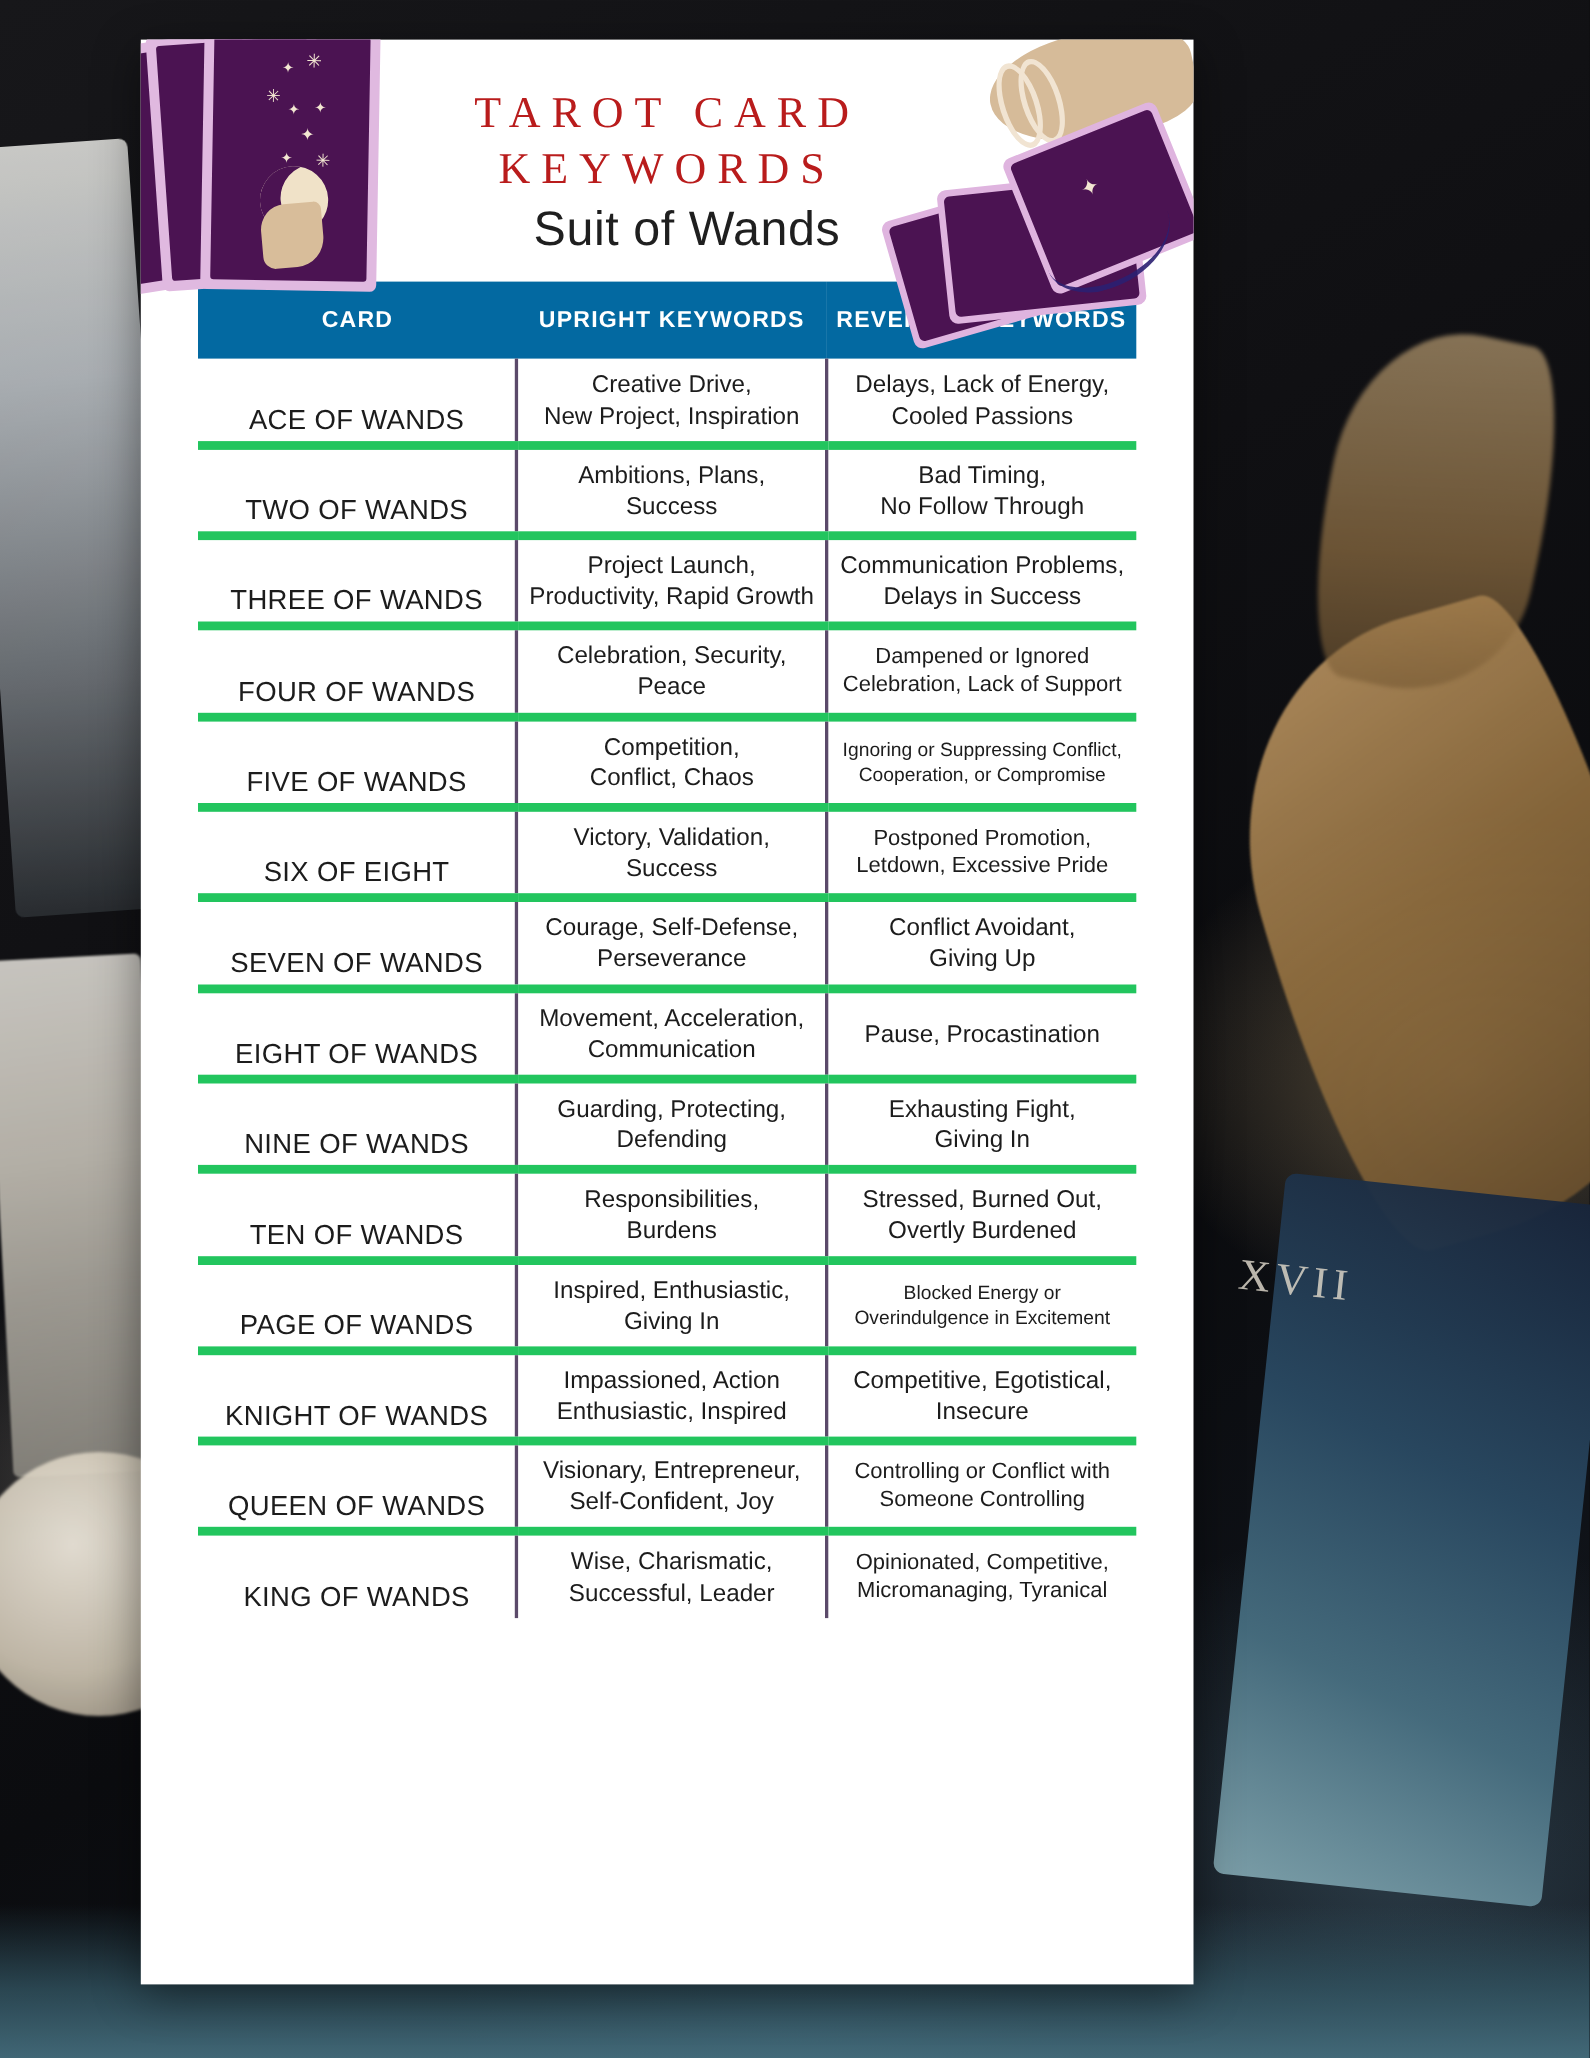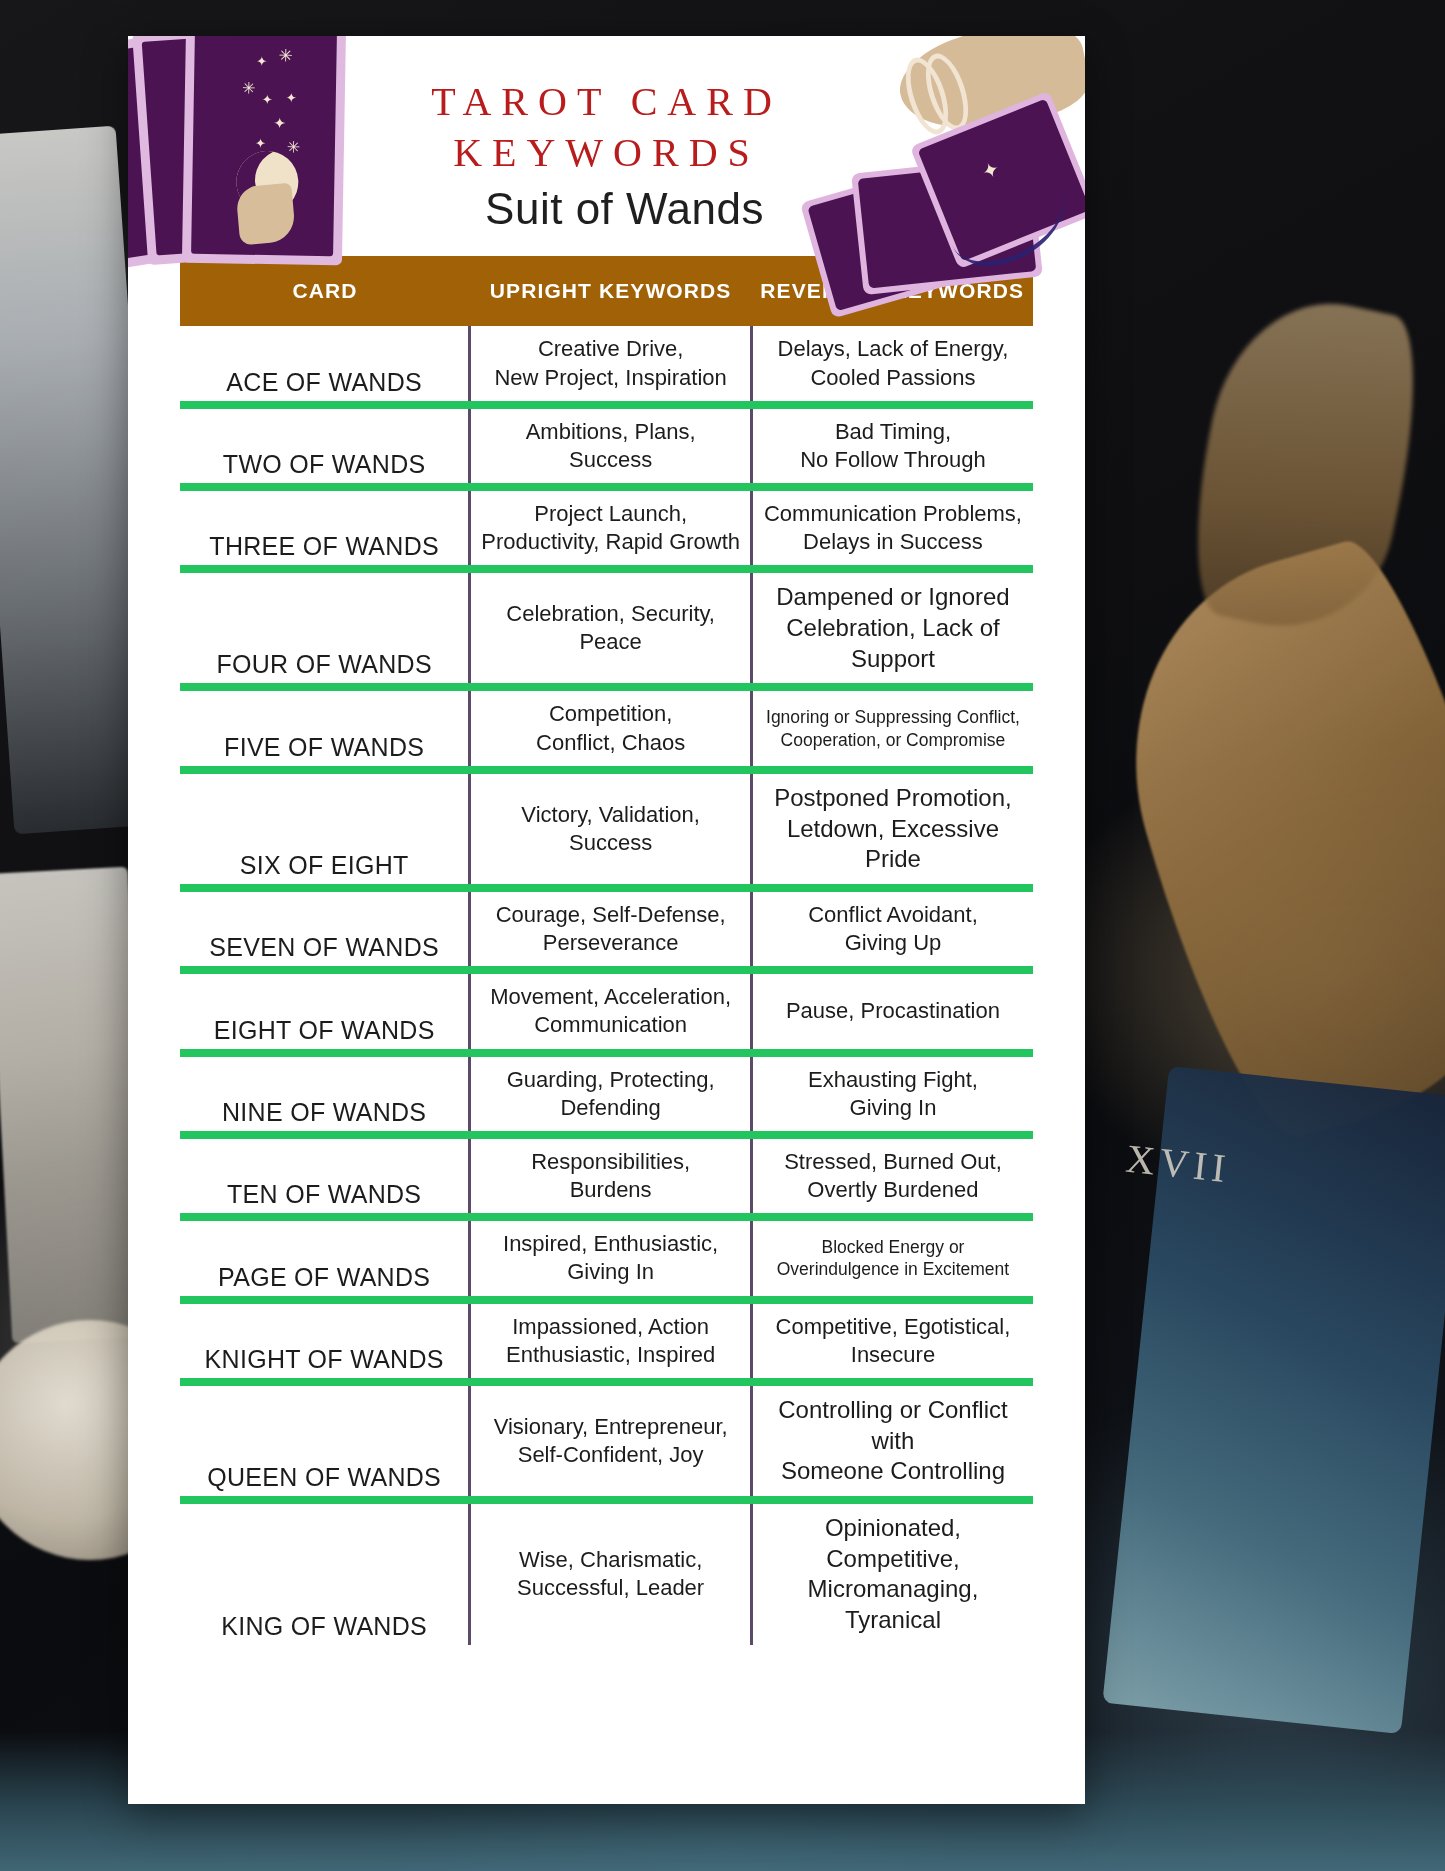--- a/index.html
+++ b/index.html
@@ -206,21 +206,21 @@
   }
 
   
   .table-wrap { margin: 22px 52px 0 52px; }
   table {
     width: 100%;
     border-collapse: collapse;
     table-layout: fixed;
   }
   thead th {
-    background: #a16207;
+    background: #0369a1;
     color: #ffffff;
     font-size: 21px;
     font-weight: bold;
     letter-spacing: 1.1px;
     padding: 23px 4px;
     text-align: center;
     font-family: "Liberation Sans", sans-serif;
   }
   .col-card    { width: 34%; }
   .col-upright { width: 33%; }
@@ -240,21 +240,21 @@
     padding-bottom: 4px;
     letter-spacing: .3px;
     white-space: nowrap;
   }
   td.kw {
     font-size: 22px;
     text-align: center;
     line-height: 1.28;
     border-left: 3px solid #5b4a6a;
   }
-  td.kw.small   { font-size: 24px; }
+  td.kw.small   { font-size: 20px; }
   td.kw.xsmall  { font-size: 17.5px; }
   tbody tr:last-child td { border-bottom: none; }
 
   
   .logo {
     position: absolute;
     right: 22px; bottom: 46px;
     display: flex;
     align-items: center;
     font-family: "Liberation Serif", serif;

